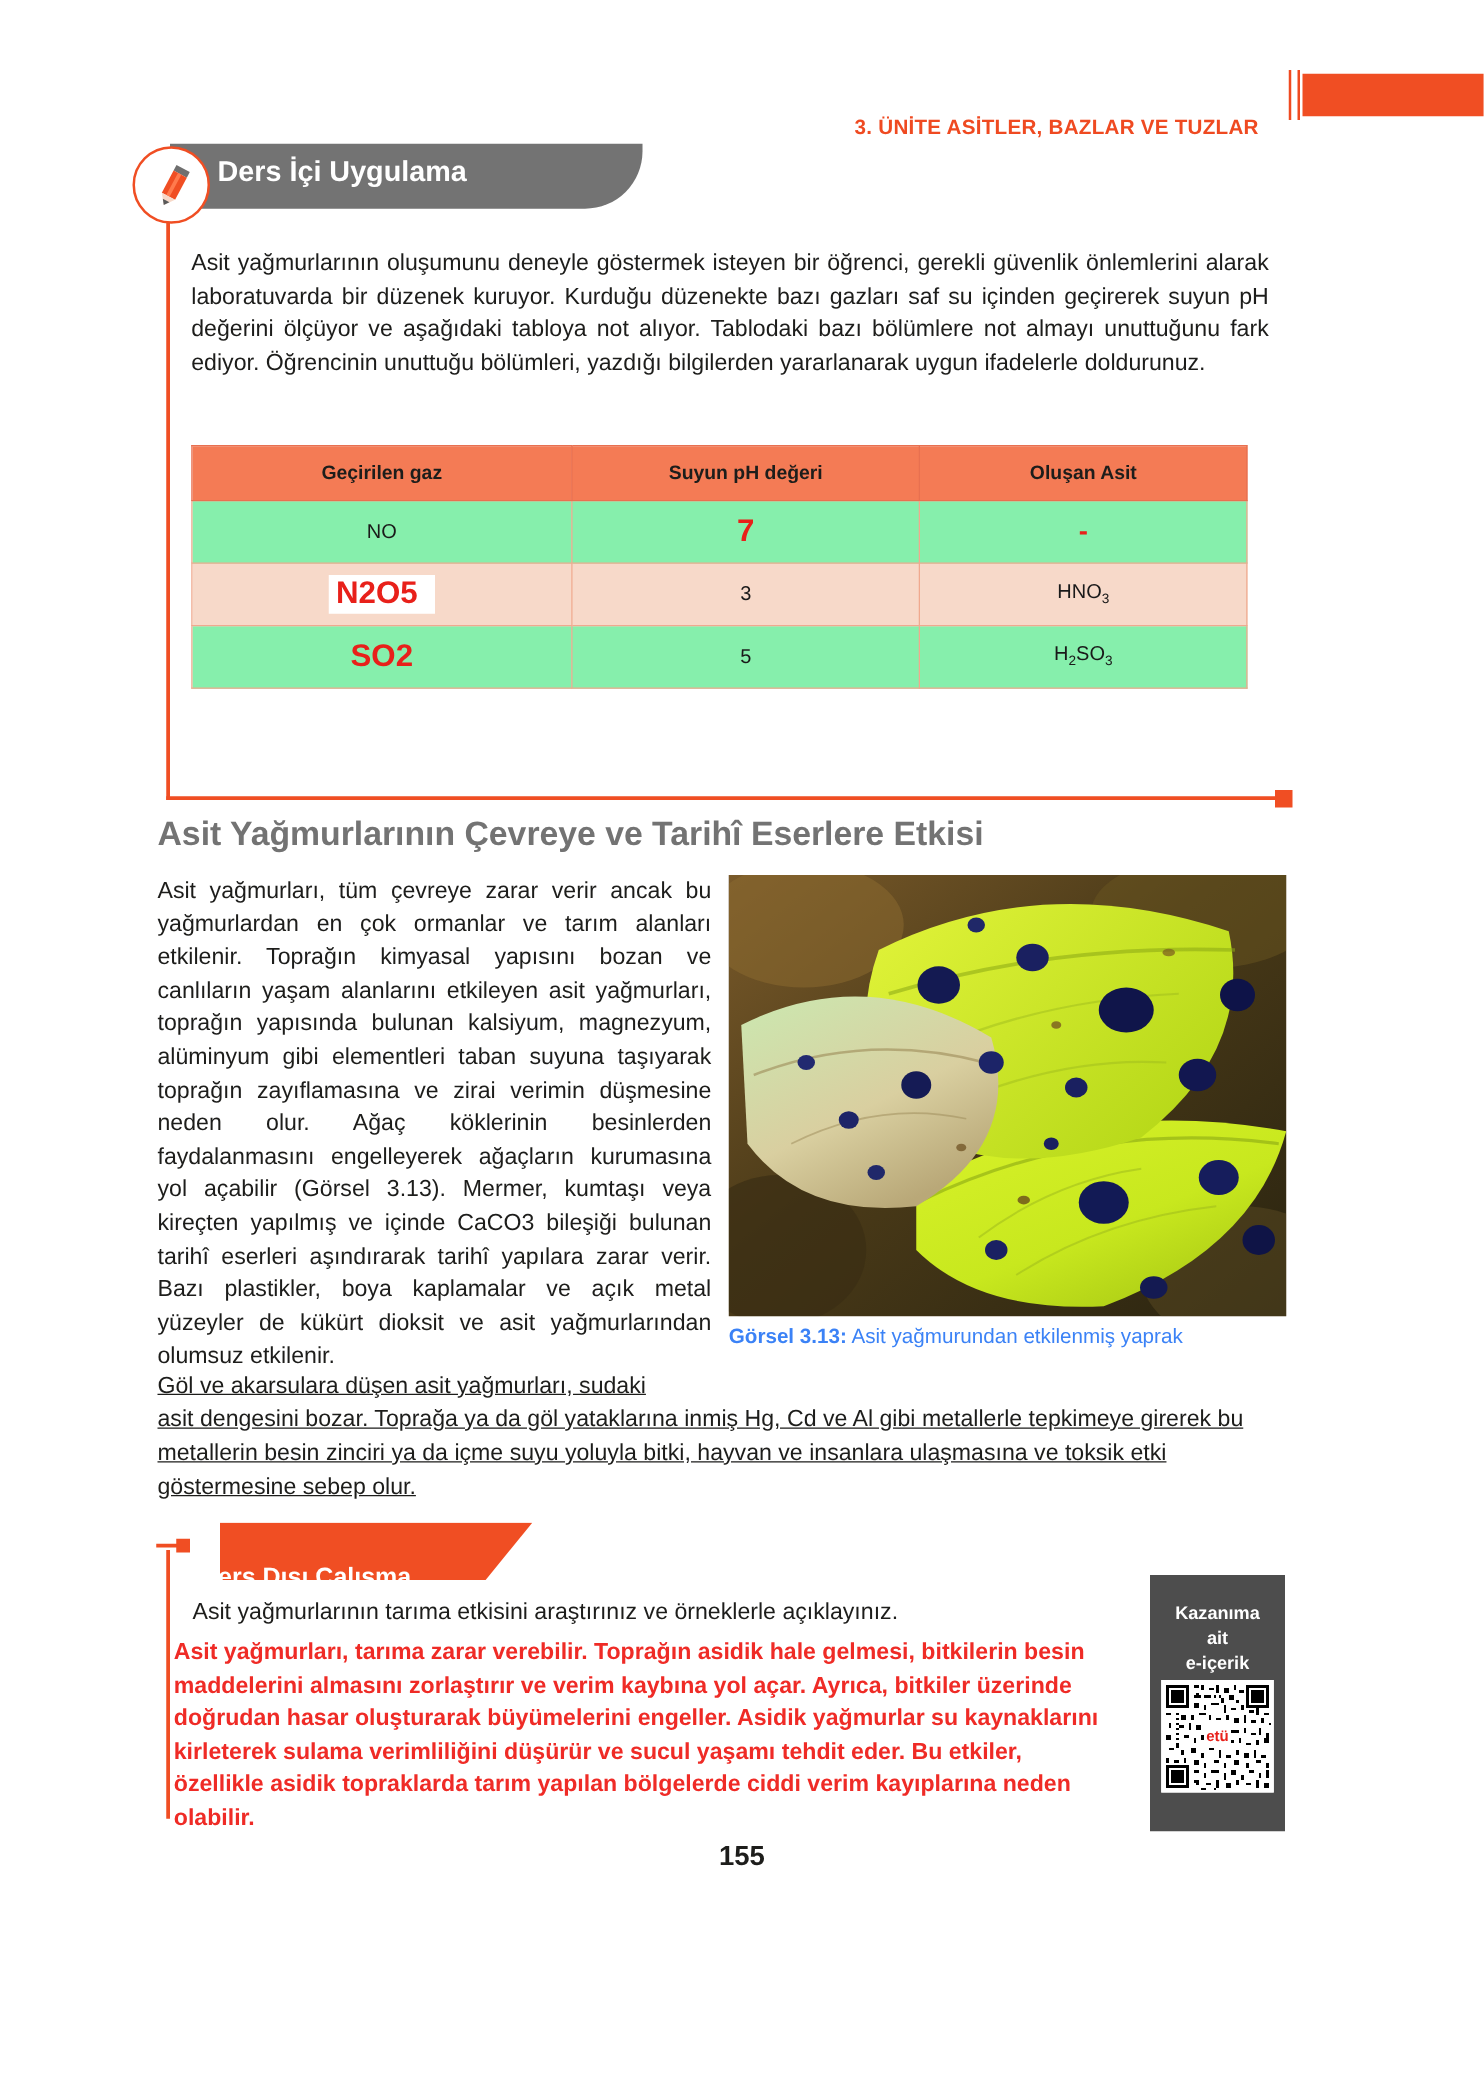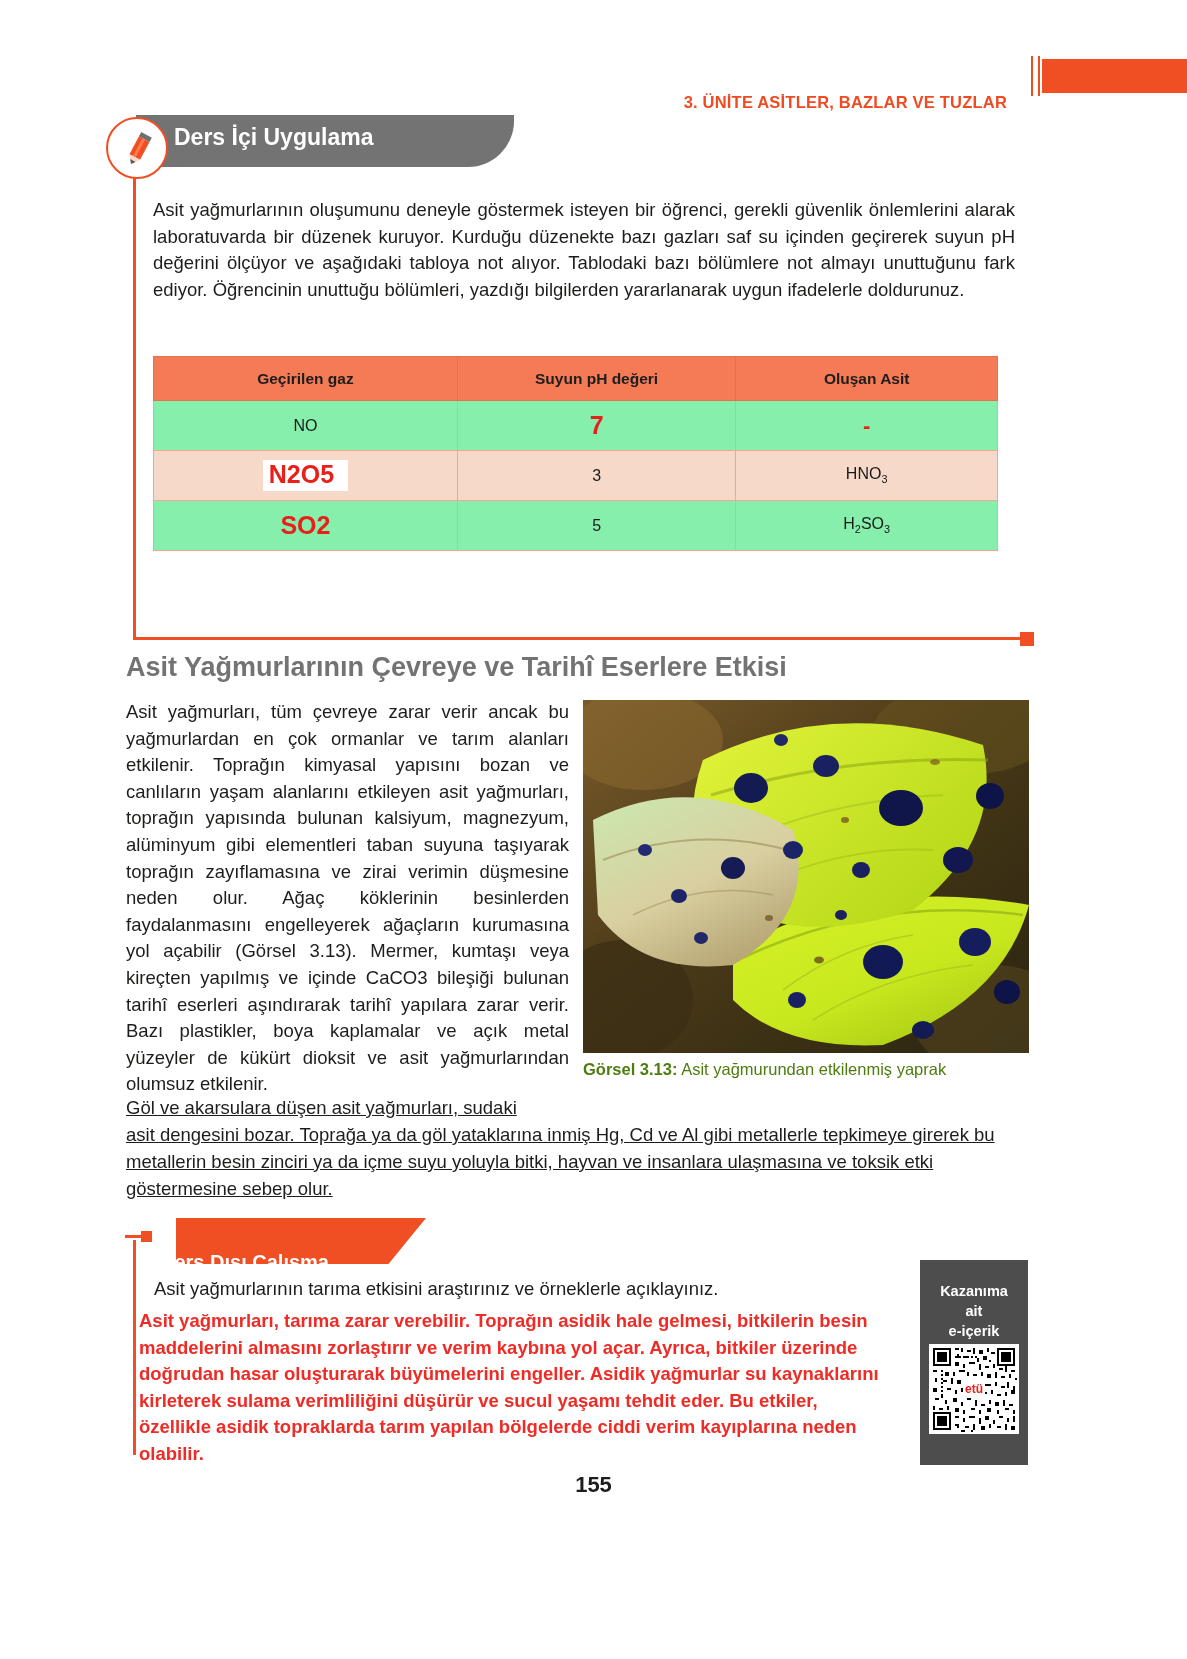--- a/index.html
+++ b/index.html
@@ -110,21 +110,21 @@
     color:#1d1d1b;
   }
   .figure{
     position:absolute; left:583px; top:700px; width:446px; height:353px;
     overflow:hidden;
     background:#5d4a2b;
   }
   .figure svg{ display:block; }
   .fig-caption{
     position:absolute; left:583px; top:1058px; width:446px;
-    font-size:16.5px; line-height:22px; color:#4d7c0f;
+    font-size:16.5px; line-height:22px; color:#3b82f6;
   }
   .fig-caption b{ font-weight:bold; }
 
   .para-wide{
     position:absolute; left:126px; top:1094px; width:903px;
     font-size:18.5px; line-height:27px; text-align:left; color:#1d1d1b;text-decoration:underline;
   }
   .para-wide .first-line{ display:block; width:443px; }
 
   

